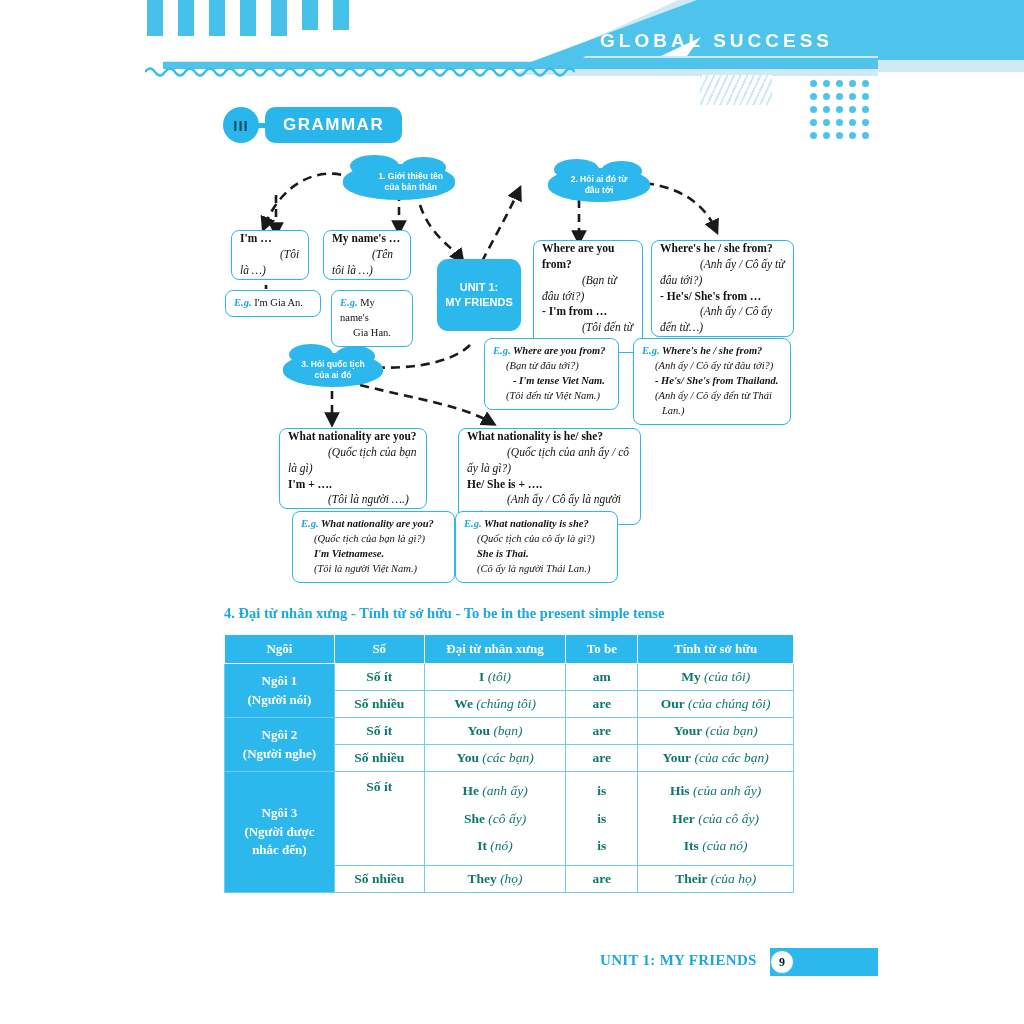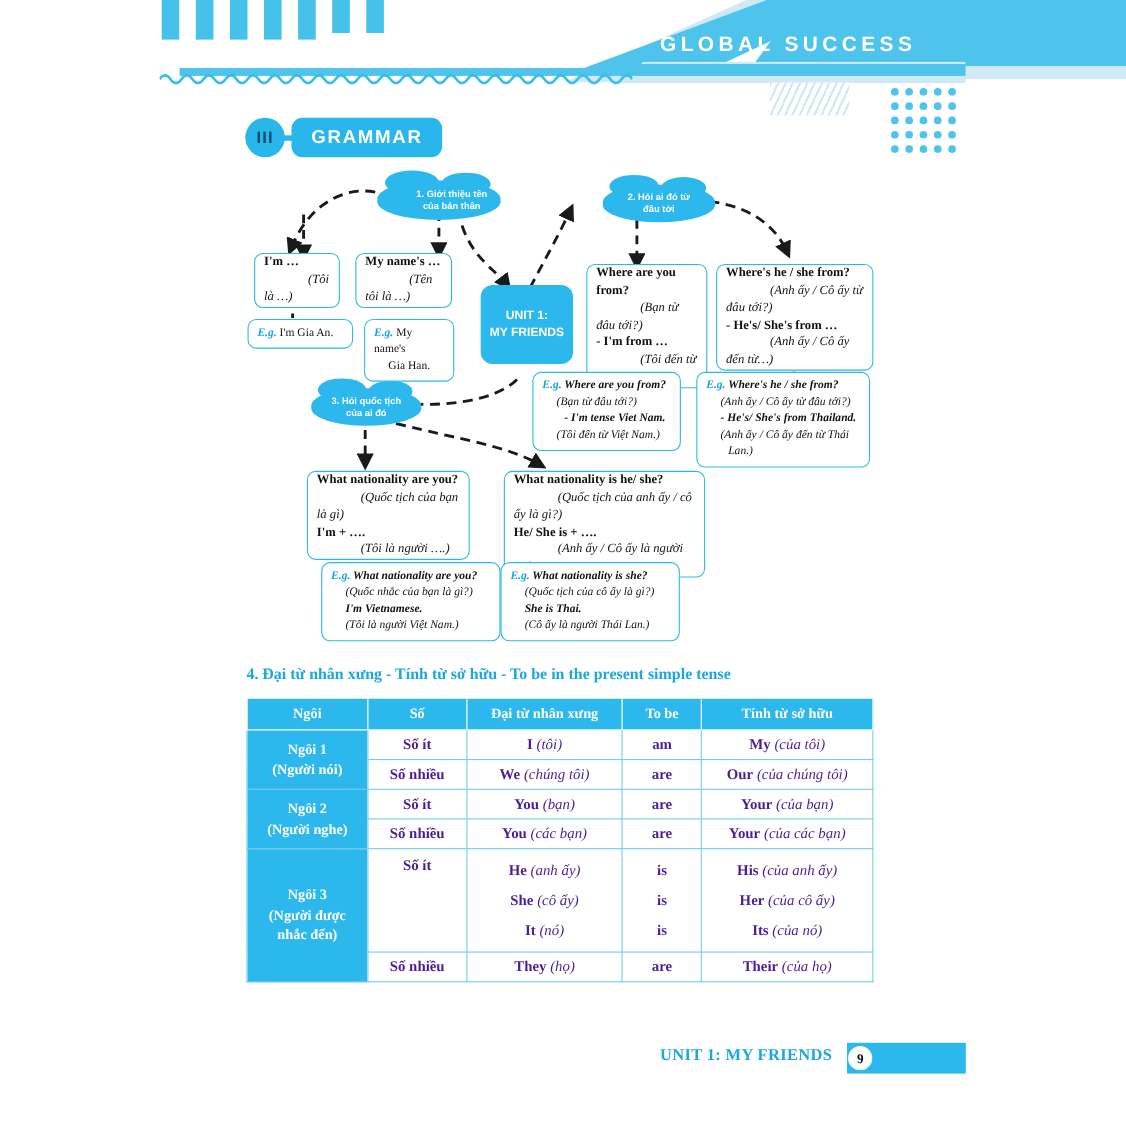--- a/index.html
+++ b/index.html
@@ -129,21 +129,21 @@
   table.grammar {
     position:absolute; left:224px; top:634px; width:570px;
     border-collapse:collapse; font-family:"Liberation Serif", serif;
   }
   table.grammar th {
     background:#2cb8ec; color:#fff; font-weight:bold; font-size:13px;
     padding:6px 4px; text-align:center; border:1px solid #ffffff;
   }
   table.grammar td {
     border:1px solid #6ecdf0; text-align:center; padding:5px 6px;
-    font-size:13.5px; color:#4c1d95; background:#fff;
+    font-size:13.5px; color:#0f766e; background:#fff;
   }
   table.grammar td.person {
     background:#2cb8ec; color:#ffffff; font-weight:bold; font-size:13px; line-height:1.45;
   }
   table.grammar td i { }
   table.grammar td b { font-weight:bold; }
   td.stack { line-height:2.05; }
 
   
   .footer { position:absolute; left:600px; top:948px; width:278px; height:28px; }
@@ -350,21 +350,21 @@
     <div><i>(Quốc tịch của anh ấy / cô ấy là gì?)</i></div>
     <div><b>He/ She is + ….</b></div>
     <div><i>(Anh ấy / Cô ấy là người ….)</i></div>
   </div>
 
   <div class="egbox bi" style="left:281px; top:361px; width:163px;margin-left:11px;">
     <div>
       <span class="eg">E.g.</span>
       <span>What nationality are you?</span>
     </div>
-    <div class="indent" style="font-weight:normal">(Quốc nhắc của bạn là gì?)</div>
+    <div class="indent" style="font-weight:normal">(Quốc tịch của bạn là gì?)</div>
     <div class="indent">I'm Vietnamese.</div>
     <div class="indent" style="font-weight:normal">(Tôi là người Việt Nam.)</div>
   </div>
 
   <div class="egbox bi" style="left:455px; top:361px; width:163px;">
     <div>
       <span class="eg">E.g.</span>
       <span>What nationality is she?</span>
     </div>
     <div class="indent" style="font-weight:normal">(Quốc tịch của cô ấy là gì?)</div>

